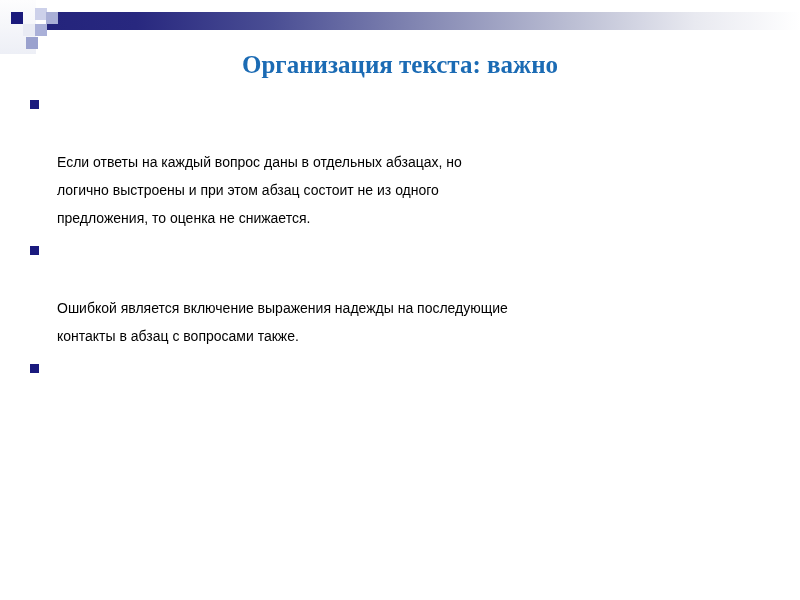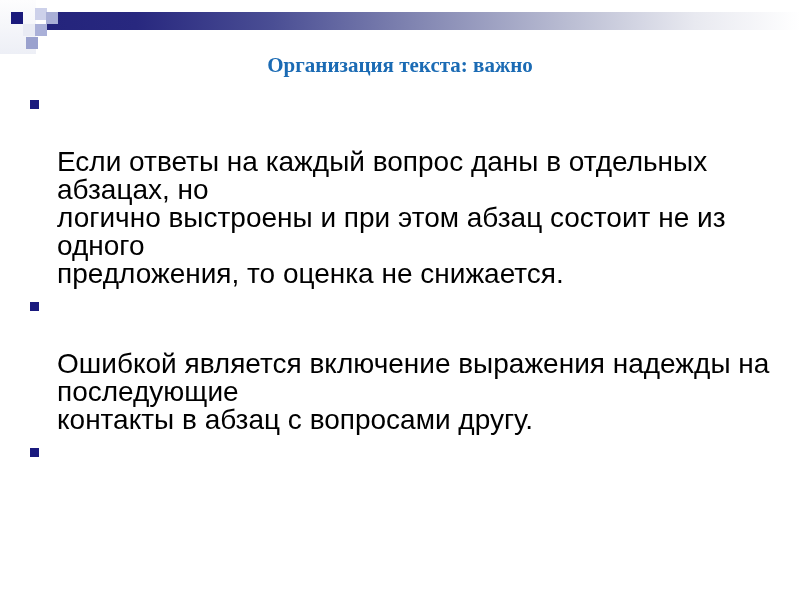--- a/index.html
+++ b/index.html
@@ -45,37 +45,37 @@
   .sq-peri   { left: 26px; top: 37px; background: #9aa1ce; }
 
   
   .slide-title {
     position: absolute;
     left: 0; top: 50px;
     width: 800px;
     text-align: center;
     font-family: "Liberation Serif", "DejaVu Serif", serif;
     font-weight: bold;
-    font-size: 21px;
+    font-size: 25px;
     line-height: 30px;
     color: var(--title);
   }
 
   
   .content {
     position: absolute;
     left: 30px; top: 92px;
     width: 760px;
     color: var(--body-text);
   }
   .bullet-item {
     position: relative;
     padding-left: 27px;
     margin-bottom: 6px;
-    font-size: 28px;
+    font-size: 14px;
     line-height: 28px;
     white-space: pre-line;
   }
   .bullet-marker {
     position: absolute;
     left: 0; top: 8px;
     width: 9px; height: 9px;
     background: var(--bullet-marker);
   }
 </style>
@@ -101,21 +101,21 @@
       <span class="bullet-marker"></span>
       <span>Если ответы на каждый вопрос даны в отдельных абзацах, но
 логично выстроены и при этом абзац состоит не из одного
 предложения, то оценка не снижается.</span>
     </div>
 
 
     <div class="bullet-item">
       <span class="bullet-marker"></span>
       <span>Ошибкой является включение выражения надежды на последующие
-контакты в абзац с вопросами другу.</span>
+контакты в абзац с вопросами также.</span>
     </div>
 
     <div class="bullet-item">
       <span class="bullet-marker"></span>
       
     </div>
 
   </div>
 </div>
 

